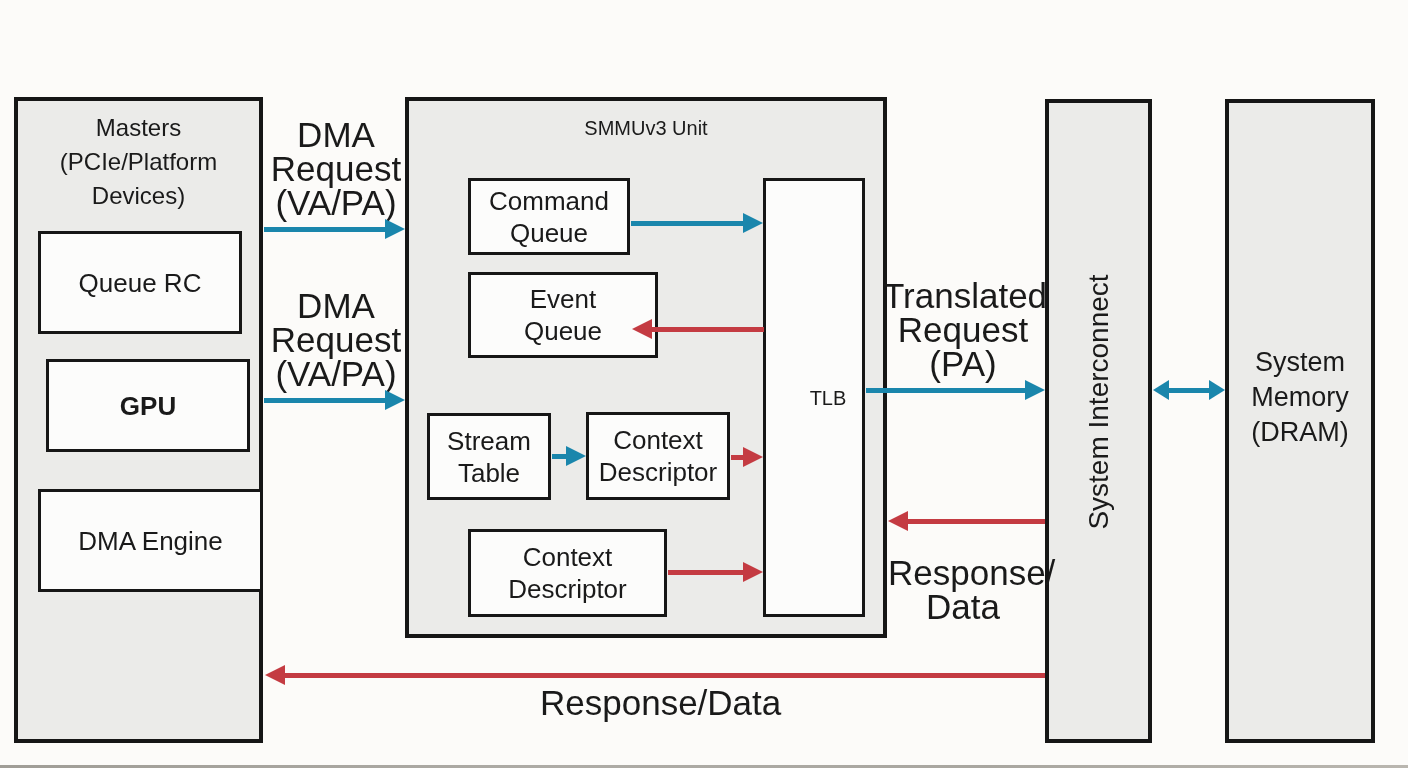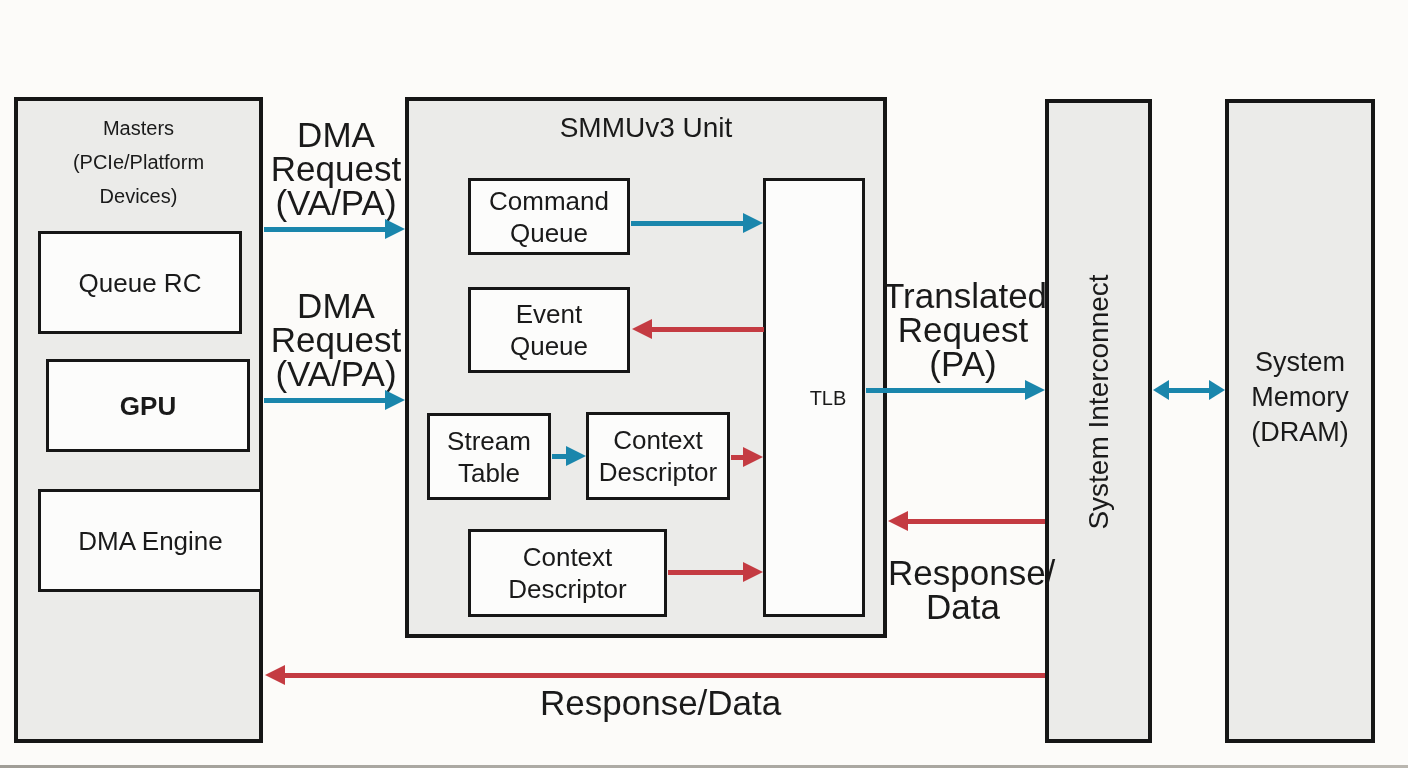--- a/index.html
+++ b/index.html
@@ -33,26 +33,26 @@
     position:absolute;
     border:3px solid var(--border);
     background:var(--inner-fill);
     display:flex;align-items:center;justify-content:center;
     text-align:center;
     font-size:26px;line-height:32px;
   }
   .box-title{
     position:absolute;left:0;right:0;
     text-align:center;
-    font-size:20px;line-height:34px;
+    font-size:24px;line-height:34px;
   }
   .smmu-title{
     position:absolute;left:0;right:0;
     text-align:center;
-    font-size:28px;line-height:34px;
+    font-size:20px;line-height:34px;
   }
 
   
   .flow-label{
     position:absolute;
     text-align:center;
     font-size:35px;line-height:34px;
   }
 
   
@@ -118,21 +118,21 @@
       <span data-bind="masters.items.2.label">DMA Engine</span>
     </div>
   </div>
 
   <div class="box" style="left:405px;top:97px;width:482px;height:541px;">
     <div class="smmu-title" data-bind="smmu.title" style="top:10px;">SMMUv3 Unit</div>
     <div class="inner-box" style="left:59px;top:77px;width:162px;height:77px;">
       <span data-bind="smmu.command_queue">Command
 Queue</span>
     </div>
-    <div class="inner-box" style="left:59px;top:186px;width:162px;height:86px;text-align:center;">
+    <div class="inner-box" style="left:59px;top:171px;width:190px;height:86px;text-align:center;">
       <span data-bind="smmu.event_queue">Event
 Queue</span>
     </div>
     <div class="inner-box" style="left:18px;top:312px;width:124px;height:87px;">
       <span data-bind="smmu.stream_table">Stream
 Table</span>
     </div>
     <div class="inner-box" style="left:177px;top:311px;width:144px;height:88px;">
       <span data-bind="smmu.context_descriptor_top">Context
 Descriptor</span>

